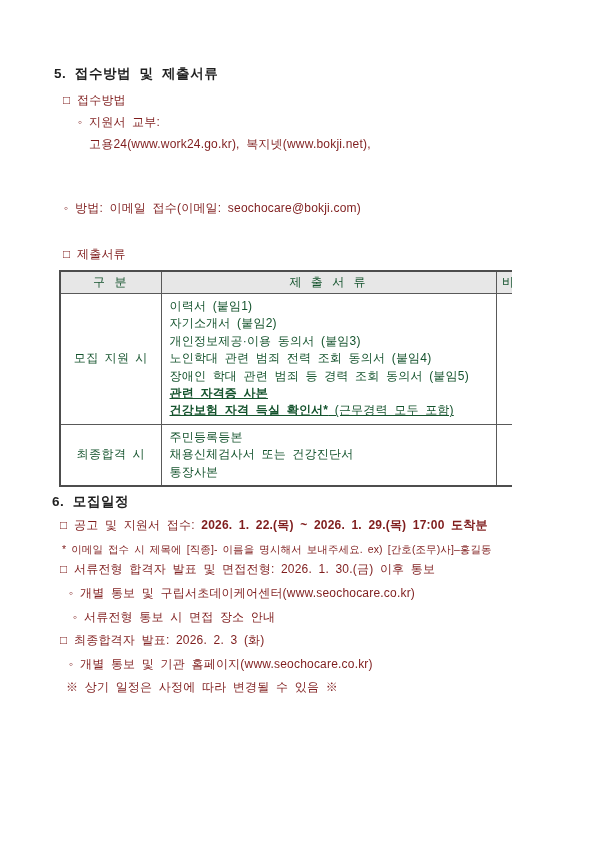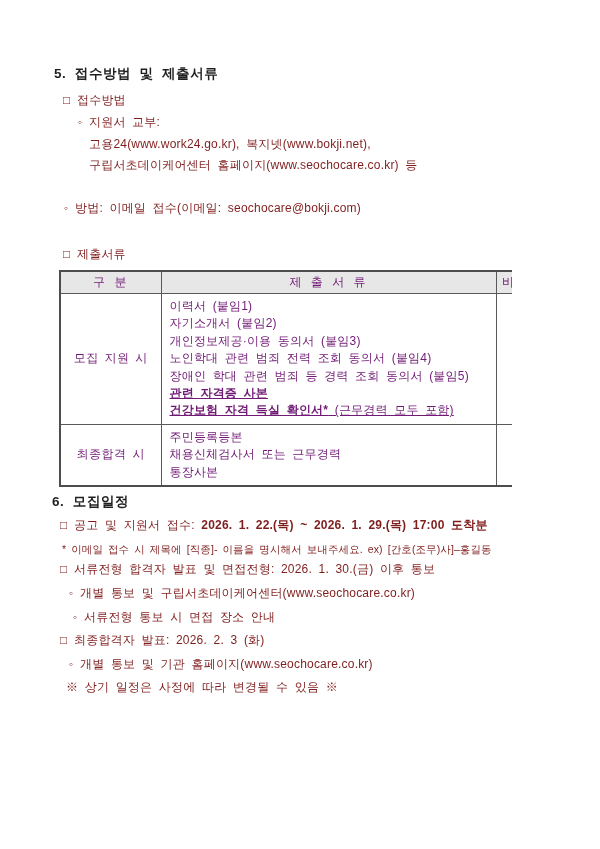--- a/index.html
+++ b/index.html
@@ -37,21 +37,21 @@
     word-spacing: 2px;
   }
   .b { font-weight: bold; }
   .doc-table {
     position: absolute;
     left: 59px; top: 270px;
     width: 484px;
     border-collapse: collapse;
     table-layout: fixed;
     font-size: 12px;
-    color: #701a75;
+    color: #14532d;
     border: 2px solid #4d4d4d;
   }
   .doc-table th, .doc-table td {
     border: 1px solid #595959;
     padding: 0;
   }
   .doc-table th {
     background: #e7e7e7;
     font-weight: normal;
     height: 21px;
@@ -91,21 +91,20 @@
 <div class="page">
 
   <div class="line h" style="left:54px; top:66px;">5. 접수방법 및 제출서류</div>
 
   <div class="line" style="left:63px; top:92px;">□ 접수방법</div>
 
   <div class="line" style="left:78px; top:114px;">◦ 지원서 교부:</div>
 
   <div class="line" style="left:89px; top:136px;">고용24(www.work24.go.kr),  복지넷(www.bokji.net),</div>
 
-  <div class="line" style="left:89px; top:157px;">구립서초데이케어센터 홈페이지(www.seochocare.co.kr) 등</div>
 
 
   <div class="line" style="left:64px; top:200px;">◦ 방법: 이메일 접수(이메일: seochocare@bokji.com)</div>
 
   <div class="line" style="left:63px; top:246px;">□ 제출서류</div>
 
   <table class="doc-table">
     <colgroup>
       <col style="width:101px">
       <col style="width:335px">
@@ -129,21 +128,21 @@
           <div class="il">장애인 학대 관련 범죄 등 경력 조회 동의서 (붙임5)</div>
           <div class="il bold-ul">관련 자격증 사본</div>
           <div class="il"><span class="bold-ul">건강보험 자격 득실 확인서*</span><span class="ul-note"> (근무경력 모두 포함)</span></div>
         </td>
         <td class="remark"></td>
       </tr>
       <tr>
         <td class="cat">최종합격 시</td>
         <td class="docs">
           <div class="il">주민등록등본</div>
-          <div class="il">채용신체검사서 또는 근무경력</div>
+          <div class="il">채용신체검사서 또는 건강진단서</div>
           <div class="il">통장사본</div>
         </td>
         <td class="remark"></td>
       </tr>
     </tbody>
   </table>
 
   <div class="line h" style="left:52px; top:494px;">6. 모집일정</div>
 
   <div class="line" style="left:60px; top:517px;"><span>□ 공고 및 지원서 접수: </span><span class="b">2026. 1. 22.(목) ~ 2026. 1. 29.(목) 17:00 도착분</span></div>

